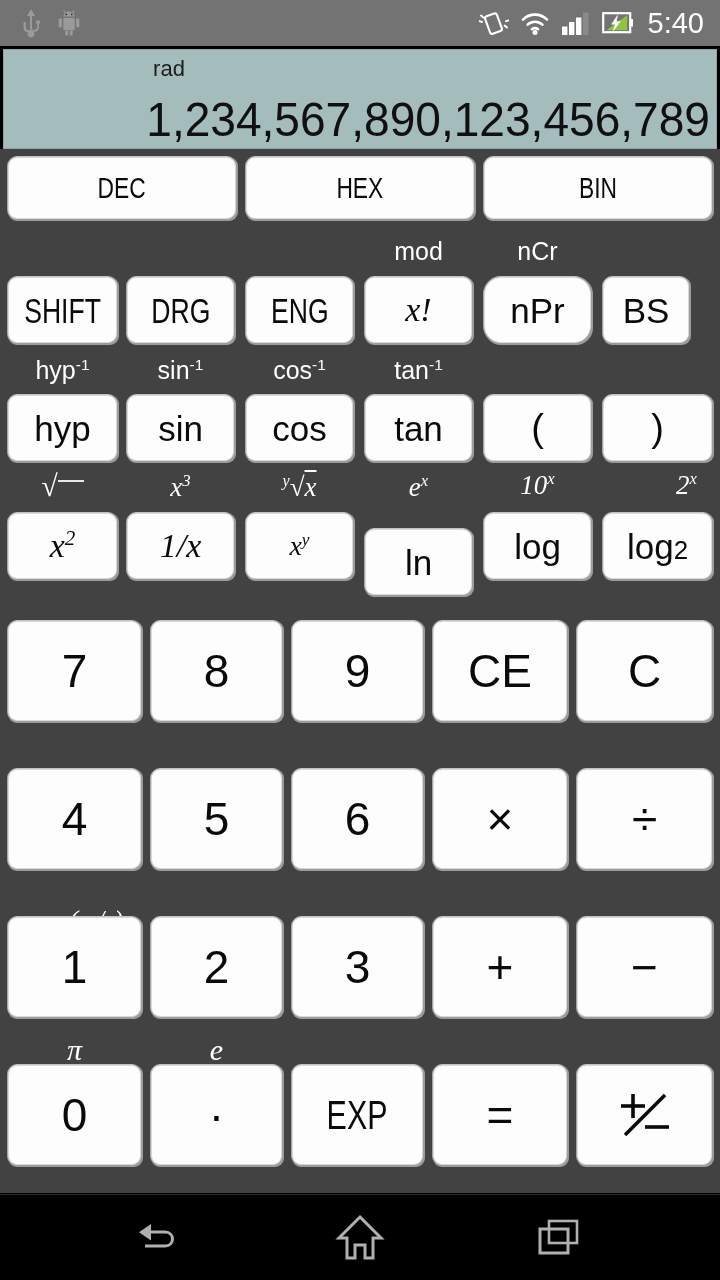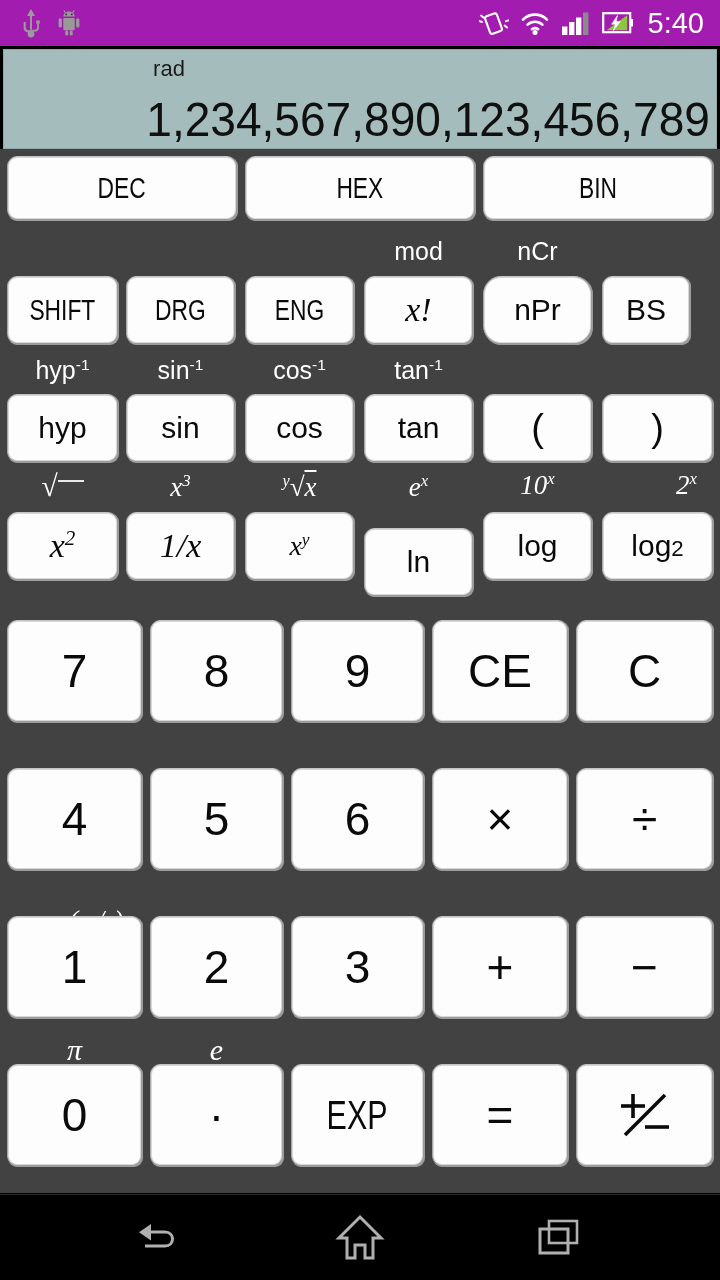--- a/index.html
+++ b/index.html
@@ -7,21 +7,21 @@
     width: 720px; height: 1280px;
     background: #000;
     font-family: "Liberation Sans", sans-serif;
     overflow: hidden;
   }
   #app { position: relative; width: 720px; height: 1280px; background: #000; }
 
   
   .statusbar {
     position: absolute; left: 0; top: 0; width: 720px; height: 46px;
-    background: #a21caf; display: flex; align-items: center;
+    background: #737373; display: flex; align-items: center;
   }
   .sb-left { display: flex; align-items: center; gap: 14px; padding-left: 20px; }
   .sb-right { margin-left: auto; display: flex; align-items: center; gap: 11px; padding-right: 16px; }
   .sb-time {
     color: #fff; font-size: 29px; font-family: "Liberation Sans", sans-serif;
     letter-spacing: 0px; line-height: 1; padding-left: 3px;
   }
   .ico { display: block; }
 
   
@@ -75,21 +75,21 @@
     text-align: center;
     line-height: 1;
     font-family: "Liberation Sans", sans-serif;
     white-space: nowrap;
   }
   .shiftlbl.serif { font-family: "Liberation Serif", serif; font-style: italic; font-size: 27px; }
   .shiftlbl sup { font-size: 0.62em; vertical-align: super; }
 
   
   .row-mode .key { height: 62px; font-size: 30px; }
-  .row-fn .key   { height: 66px; font-size: 30px; }
+  .row-fn .key   { height: 66px; font-size: 35px; }
   .row-num .key  { height: 100px; font-size: 46px; }
 
   
   .navbar {
     position: absolute; left: 0; bottom: 0; width: 720px; height: 86px;
     background: #000; border-top: 1px solid #2a2a2a;
   }
   .navbtn {
     position: absolute; top: 0; height: 86px; width: 200px;
     display: flex; align-items: center; justify-content: center;

